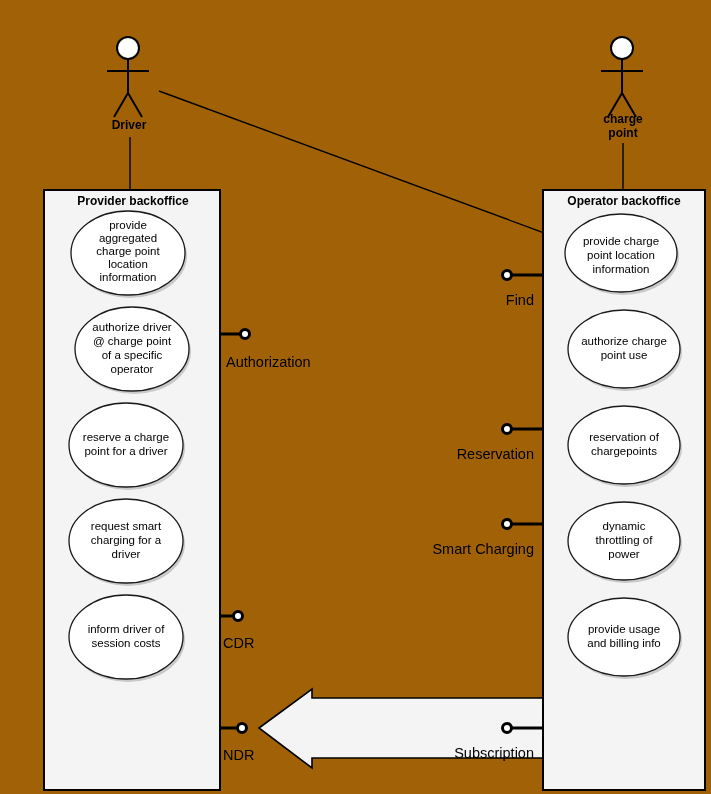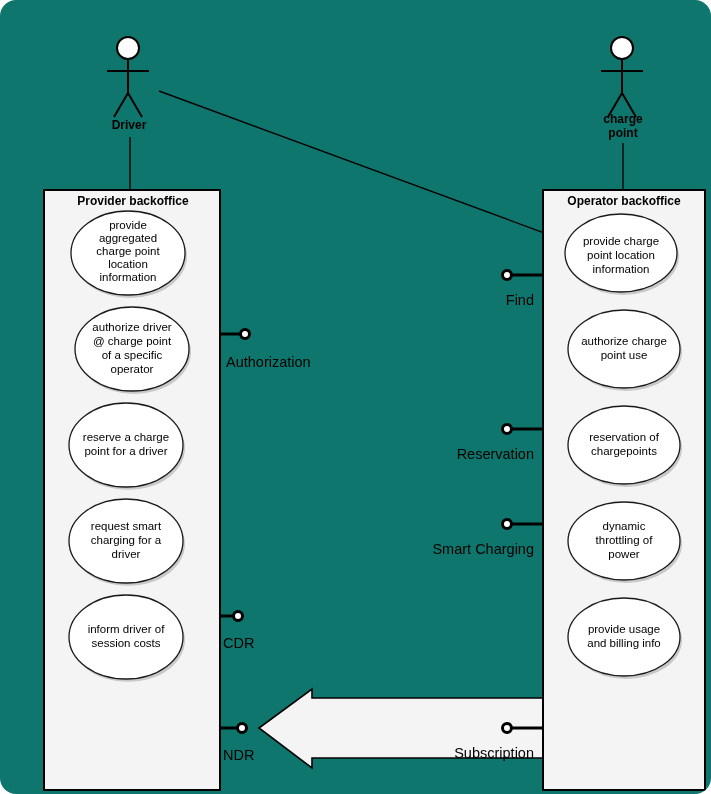--- a/index.html
+++ b/index.html
@@ -4,24 +4,23 @@
 <style>
   html, body {
     margin: 0;
     padding: 0;
     background: #ffffff;
   }
   #diagram-root {
     position: relative;
     width: 711px;
     height: 794px;
-    background: #0f766e;
+    background: #a16207;
     font-family: "Liberation Sans", sans-serif;
     overflow: hidden;
-    border-radius: 16px;
   }
   #uml-svg {
     position: absolute;
     left: 0;
     top: 0;
     width: 711px;
     height: 794px;
   }
   .pkg-rect {
     fill: #f4f4f4;

